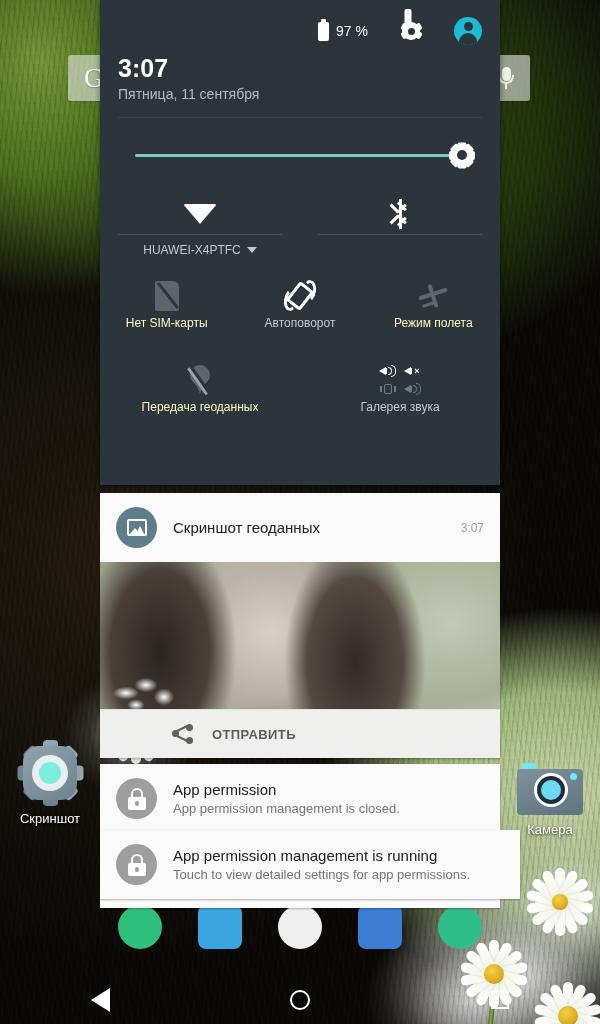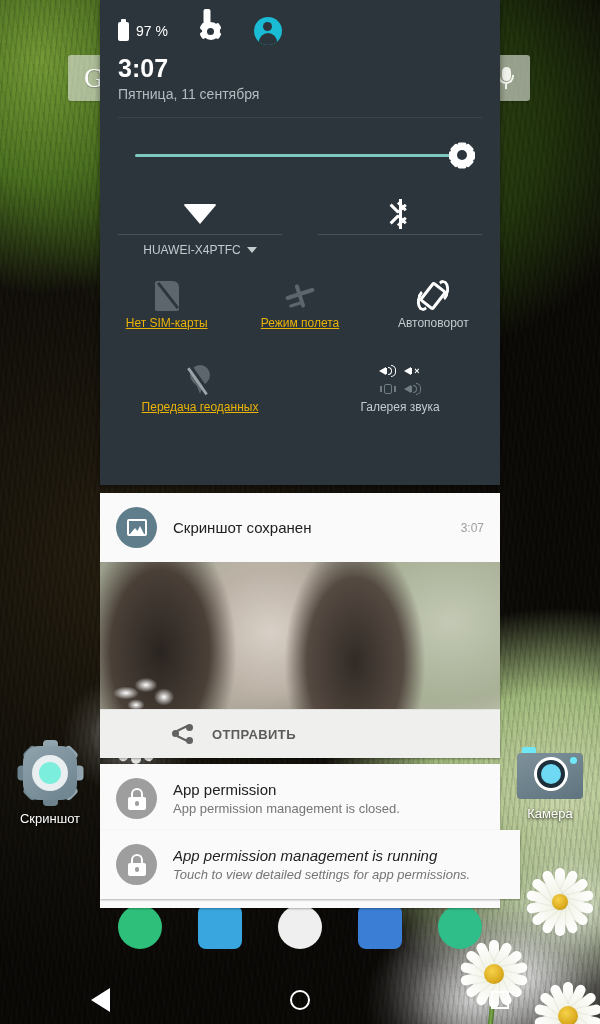--- a/index.html
+++ b/index.html
@@ -158,21 +158,21 @@
   }
 
   
   #qs-panel {
     position:absolute; left:100px; top:0; width:400px; height:485px;
     background:#2b353b;
     box-shadow:0 2px 6px rgba(0,0,0,.45);
   }
   .qs-header { padding:16px 18px 0 18px; }
   .qs-statusrow {
-    display:flex; align-items:center; justify-content:flex-start;
+    display:flex; align-items:center; justify-content:flex-end;
     gap:32px; height:30px;
   }
   .battery-wrap { display:flex; align-items:center; gap:7px; }
   .battery-ic {
     position:relative; width:11px; height:19px;
     background:#ffffff; border-radius:2px;
   }
   .battery-ic:before {
     content:''; position:absolute; left:3px; top:-3px;
     width:5px; height:3px; background:#ffffff; border-radius:1px 1px 0 0;
@@ -245,21 +245,21 @@
   .tile .ticon {
     height:40px; display:flex; align-items:center; justify-content:center;
   }
   .tile .tunder {
     height:1px; background:#4a5055; margin:0 18px 8px 18px;
   }
   .tile .tlabel {
     font-size:12px; color:#c3cbcf;
     display:flex; align-items:center; justify-content:center; gap:6px;
   }
-  .tile.dim .tlabel { color:#eab308;text-decoration:underline; }
+  .tile.dim .tlabel { color:#fef9c3; }
   .caret {
     width:0; height:0; border-left:5px solid transparent;
     border-right:5px solid transparent; border-top:6px solid #c3cbcf;
   }
 
   
   .wifi-ic {
     width:34px; height:24px; position:relative;
   }
   .wifi-ic .fan {
@@ -633,21 +633,21 @@
     <span class="gtooth" style="transform:rotate(45deg)"></span>
     <span class="gtooth" style="transform:rotate(90deg)"></span>
     <span class="gtooth" style="transform:rotate(135deg)"></span>
     <span class="gbody"></span>
     <span class="gring"></span>
     <span class="gcenter"></span>
   </div>
   <div class="label">Скриншот</div>
 </div>
 
-<div class="desk-icon" style="left:500px; top:740px;">
+<div class="desk-icon" style="left:500px; top:756px;">
   <div class="cam-icon">
     <span class="cnub"></span>
     <span class="cbody"></span>
     <span class="clens-o"></span>
     <span class="clens-m"></span>
     <span class="clens-i"></span>
     <span class="cdot"></span>
   </div>
   <div class="label">Камера</div>
 </div>
@@ -723,39 +723,39 @@
     <div class="tile-row" style="margin-top:8px;">
       <div class="tile dim">
         <div class="ticon">
           <span class="sim-ic">
               <span class="card"></span>
               <span class="slash"></span>
             </span>
         </div>
         <div class="tlabel">Нет SIM-карты</div>
       </div>
+      <div class="tile">
+        <div class="ticon">
+          <span class="rot-ic">
+              <span class="rect"></span>
+              <span class="arcL"></span>
+              <span class="arcR"></span>
+            </span>
+        </div>
+        <div class="tlabel">Автоповорот</div>
+      </div>
       <div class="tile dim">
         <div class="ticon">
           <span class="plane-ic">
               <span class="pw"></span>
               <span class="pb"></span>
               <span class="pt"></span>
             </span>
         </div>
         <div class="tlabel">Режим полета</div>
-      </div>
-      <div class="tile">
-        <div class="ticon">
-          <span class="rot-ic">
-              <span class="rect"></span>
-              <span class="arcL"></span>
-              <span class="arcR"></span>
-            </span>
-        </div>
-        <div class="tlabel">Автоповорот</div>
       </div>
     </div>
 
     <div class="tile-row" style="margin-top:10px;">
       <div class="tile dim">
         <div class="ticon">
           <span class="loc-ic">
               <span class="pin"></span>
               <span class="pin2"></span>
               <span class="slash"></span>
@@ -802,21 +802,21 @@
   <div class="notif-card">
     <div class="notif-head">
       <div class="notif-avatar teal">
         <span class="img-ic">
           <span class="fr"></span>
             <span class="mt"></span>
             <span class="mt2"></span>
         </span>
       </div>
       <div class="notif-text">
-        <div class="notif-title">Скриншот сохранен</div>
+        <div class="notif-title">Скриншот геоданных</div>
       </div>
       <div class="notif-time">3:07</div>
     </div>
     <div class="notif-photo">
       <span class="flowerlet"></span>
     </div>
     <div class="notif-action">
       <span class="share-ic">
         <span class="n n1"></span>
           <span class="n n2"></span>
@@ -854,21 +854,21 @@
         </span>
       </div>
       <div class="notif-text">
         <div class="notif-title">Получено по Bluetooth</div>
         <div class="notif-sub">Удачно: 1, неудачно: 1.</div>
       </div>
       <div class="notif-time">3:05</div>
     </div>
   </div>
 
-  <div class="notif-card" style="position:absolute; left:0; top:337px; width:420px;font-style:italic;">
+  <div class="notif-card" style="position:absolute; left:0; top:337px; width:420px;">
     <div class="notif-head">
       <div class="notif-avatar gray">
         <span class="lock-ic">
           <span class="shk"></span>
             <span class="bdy"></span>
             <span class="kh"></span>
         </span>
       </div>
       <div class="notif-text">
         <div class="notif-title">App permission management is running</div>

